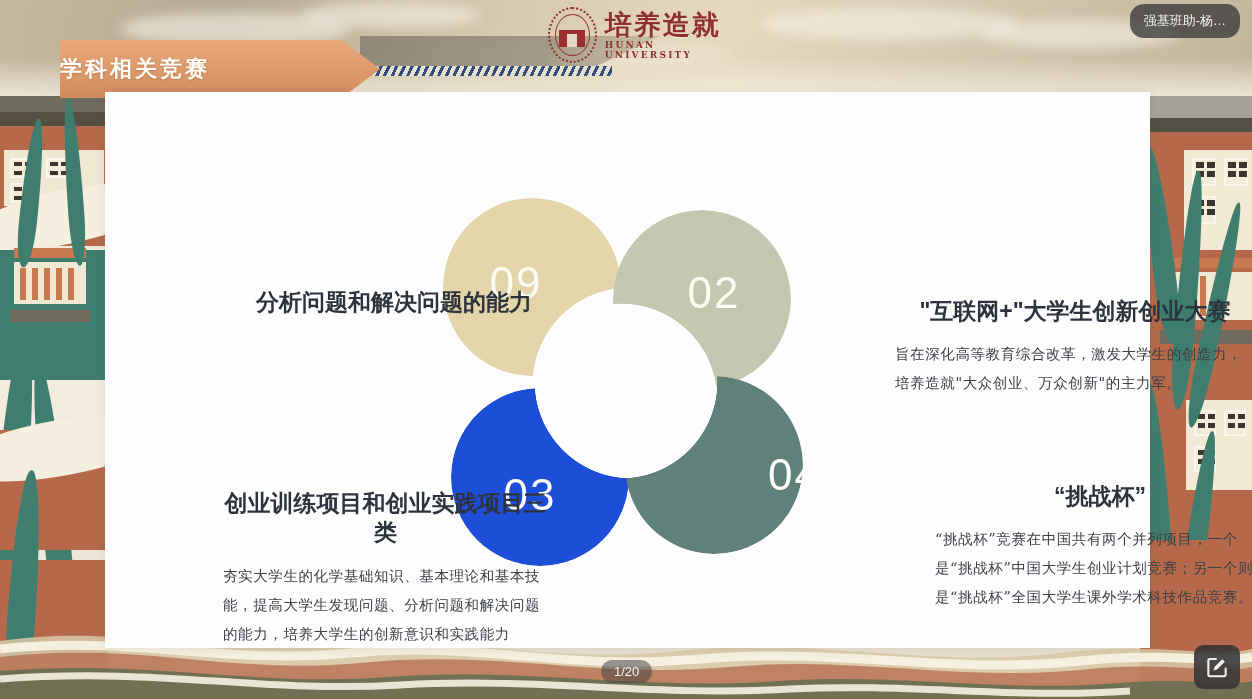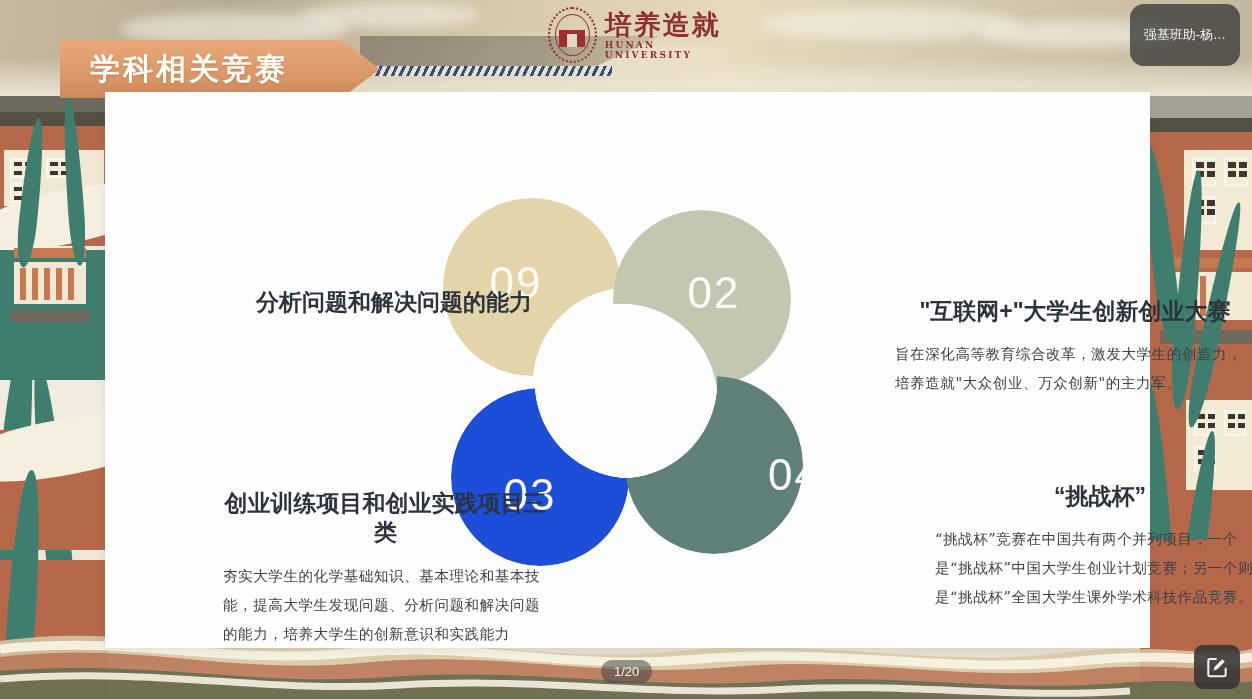--- a/index.html
+++ b/index.html
@@ -100,24 +100,23 @@
     left: 60px; top: 40px;
     width: 320px; height: 58px;
     background: linear-gradient(180deg,#e8a97b 0%, #dd9a6b 52%, #cf8a5c 100%);
     clip-path: polygon(0 0, 88% 0, 100% 50%, 88% 100%, 0 100%);
     display: flex;
     align-items: center;
     box-shadow: 0 2px 6px rgba(120,80,50,0.25);
   }
   .title-banner span {
     color: #fffdf8;
-    font-size: 30px;
+    font-size: 22px;
     font-weight: 700;
     letter-spacing: 3px;
-    margin-left: 30px;
     text-shadow: 0 1px 2px rgba(130,80,50,0.35);
   }
   .stripe-band {
     position:absolute;
     left: 372px; top: 66px;
     width: 240px; height: 10px;
     background: repeating-linear-gradient(115deg,
       #2f4f7a 0px, #2f4f7a 3px,
       #e7e0cf 3px, #e7e0cf 7px);
     transform: skewX(0deg);
@@ -262,21 +261,21 @@
   #block04 { left: 830px; top: 390px; width: 330px; }
   #block04 h3 { text-align:center; }
 
   
   .name-badge {
     position:absolute;
     right: 12px; top: 4px;
     background: rgba(58,58,58,0.78);
     color: #f2f2f2;
     font-size: 13px;
-    padding: 22px 14px;
+    padding: 8px 14px;
     border-radius: 14px;
     white-space: nowrap;
   }
   .page-pill {
     position:absolute;
     left: 601px; bottom: 16px;
     background: rgba(70,70,70,0.55);
     color: #f4f4f4;
     font-size: 13px;
     padding: 4px 13px;

